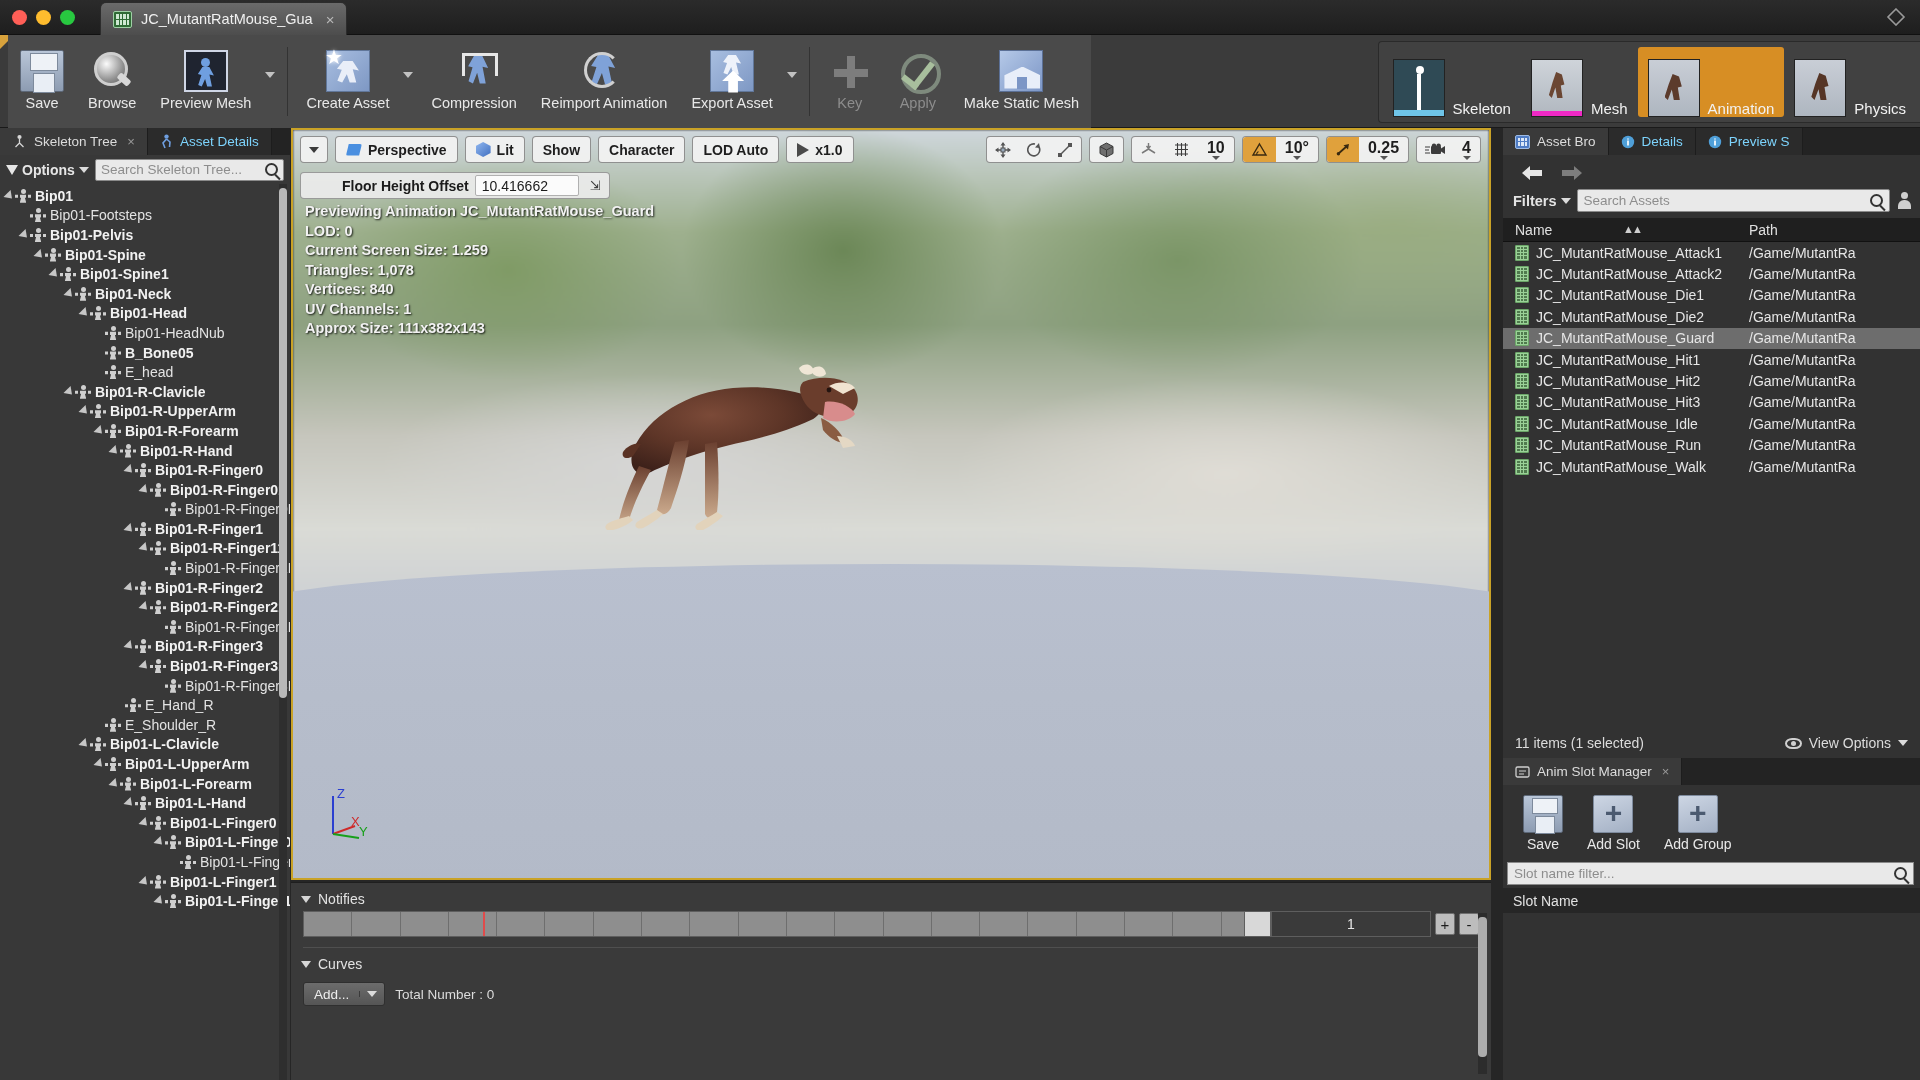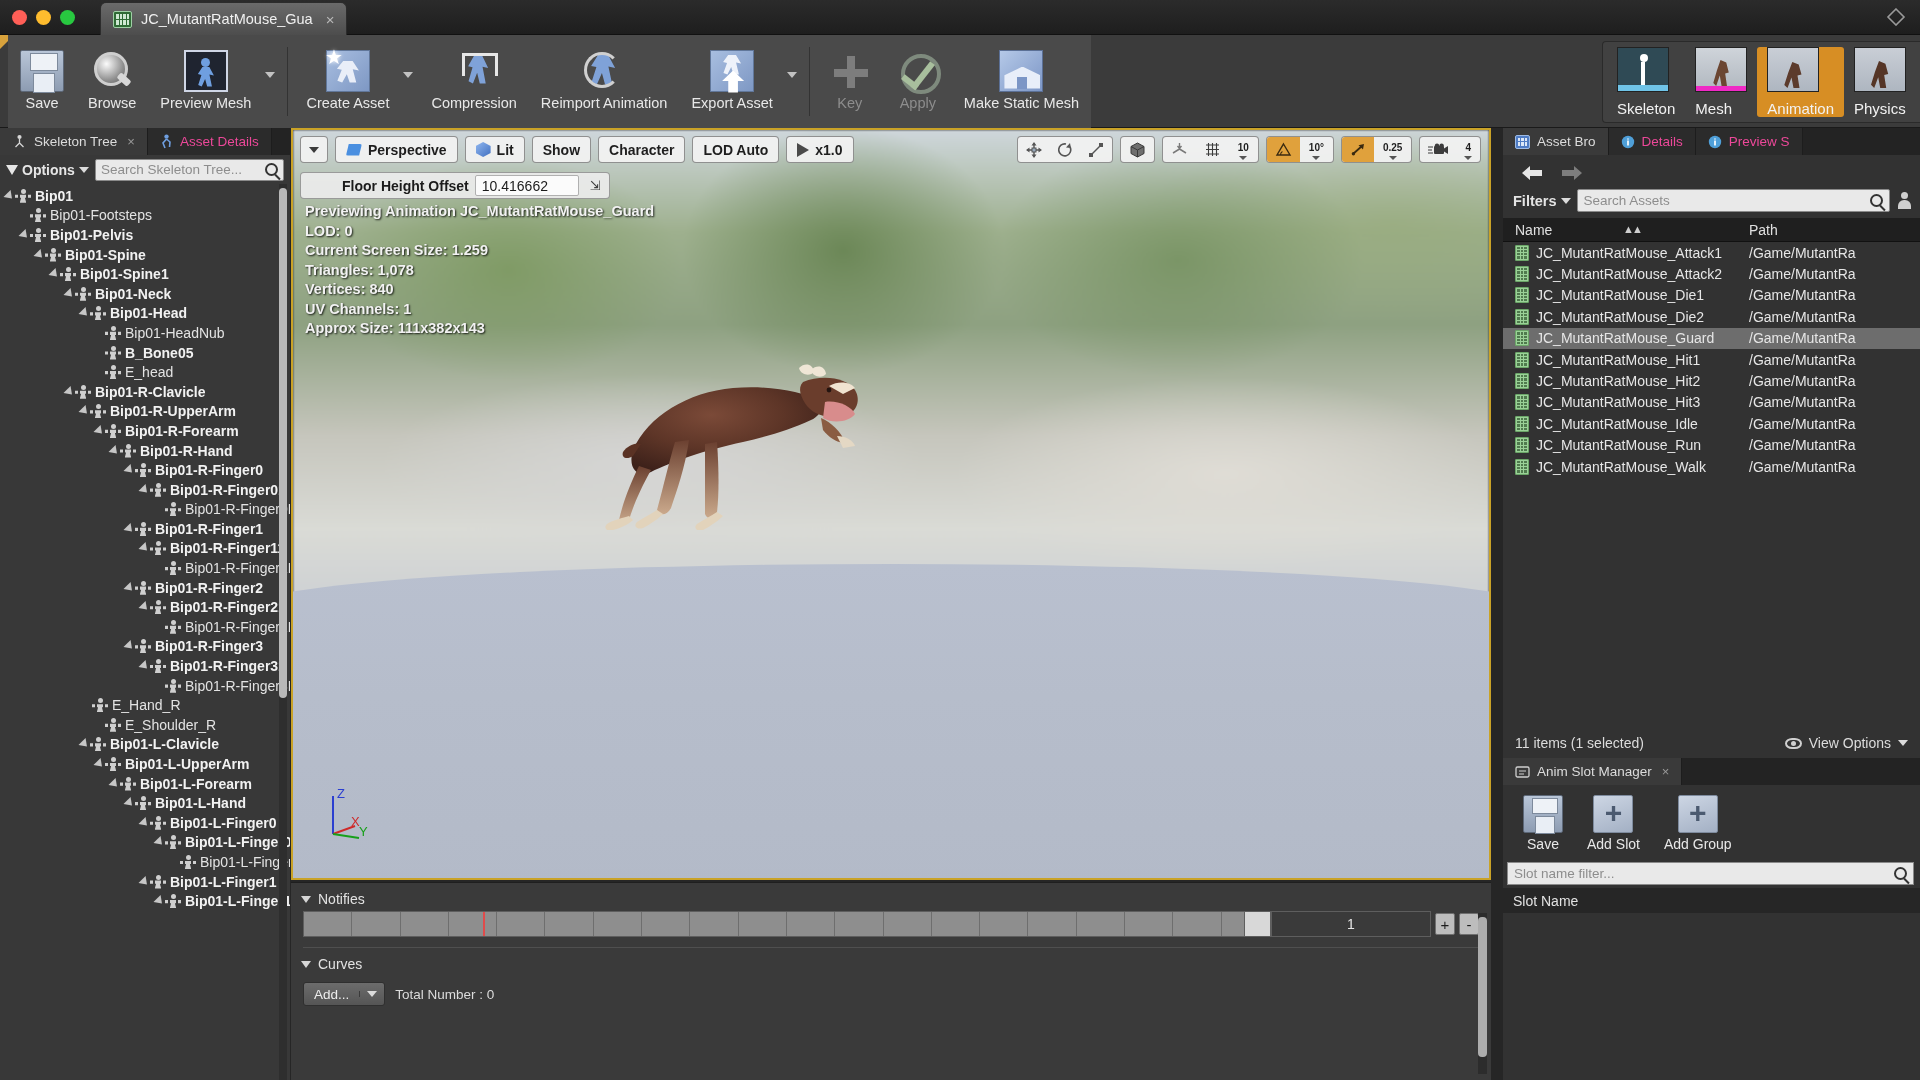--- a/index.html
+++ b/index.html
@@ -99,22 +99,22 @@
   .ic-static::before{content:"";position:absolute;left:4px;top:16px;width:36px;height:22px;background:#e8eef9;clip-path:polygon(0 40%,50% 0,100% 40%,100% 100%,0 100%);}
   .ic-static::after{content:"";position:absolute;left:17px;top:26px;width:10px;height:12px;background:#7c96c6;}
 
   
   .modes {
     position: absolute; right: 0; top: 6px; height: 82px;
     background: #414141; border: 1px solid #2a2a2a; border-right: none;
     border-radius: 4px 0 0 4px; display: flex; align-items: center; padding: 0 4px;
   }
   .mode {
-    display: flex; align-items: flex-start; gap: 8px; height: 70px; padding: 0 10px;
-    border-radius: 3px; cursor: default; flex-direction: column;
+    display: flex; align-items: flex-end; gap: 8px; height: 70px; padding: 0 10px;
+    border-radius: 3px; cursor: default;
   }
   .mode.active { background: #d78e24; }
   .mode .thumb { width: 52px; height: 58px; border: 1px solid #222; position: relative; overflow: hidden; }
   .mode .mlabel { color: #f2f2f2; font-size: 15px; white-space: nowrap; }
   .th-skel { background: #2f4a55; }
   .th-skel::before{content:"";position:absolute;left:22px;top:6px;width:8px;height:8px;border-radius:50%;background:#fff;}
   .th-skel::after{content:"";position:absolute;left:4px;top:14px;right:4px;bottom:6px;
     background:
       linear-gradient(90deg,transparent 46%,#fff 46%,#fff 54%,transparent 54%),
       linear-gradient(0deg,transparent 0,transparent 100%);
@@ -128,21 +128,21 @@
   .th-phys { background: linear-gradient(180deg,#c9ced6,#aeb6c0); }
   .th-phys .fig{position:absolute;left:16px;top:13px;width:20px;height:27px;background:#553526;clip-path:polygon(40% 0,72% 10%,86% 48%,66% 52%,76% 100%,46% 100%,36% 60%,16% 100%,0 88%,20% 40%);}
 
   
   .panel-tabs { display: flex; height: 27px; background: #232323; }
   .ptab {
     display: flex; align-items: center; gap: 7px; padding: 0 12px; height: 27px;
     background: #3a3a3a; color: #dcdcdc; font-size: 13.5px;
     border-right: 1px solid #1d1d1d;
   }
-  .ptab.inactive { background: #2b2b2b; color: #ec4899; }
+  .ptab.inactive { background: #2b2b2b; color: #7dd3fc; }
   .ptab .tx { color: #9a9a9a; font-size: 13px; margin-left: 3px; }
 
   
   .skel-panel {
     position: absolute; left: 0; top: 128px; width: 290px; height: 952px;
     background: #383838; display: flex; flex-direction: column;
   }
   .skel-toolbar {
     height: 29px; background: #383838; display: flex; align-items: center;
     padding: 0 6px; gap: 6px;
@@ -215,21 +215,21 @@
     border-radius: 4px; display: flex; align-items: center; gap: 6px; padding: 0 10px;
     color: #1e1e1e; font-size: 14px; font-weight: bold; white-space: nowrap;
   }
   .vbtn.icononly { padding: 0 8px; }
   .vb-caret { width:0;height:0;border-left:5px solid transparent;border-right:5px solid transparent;border-top:6px solid #3a3a3a; }
   .persp-ic { width:16px;height:12px;background:#4a8fe0;clip-path:polygon(18% 0,100% 0,82% 100%,0 100%); border-radius:2px;}
   .lit-ic { width:15px;height:15px;background:linear-gradient(135deg,#8fb6ef,#3f6fc0); clip-path: polygon(50% 0,100% 26%,100% 74%,50% 100%,0 74%,0 26%);}
   .play-ic { width:0;height:0;border-top:7px solid transparent;border-bottom:7px solid transparent;border-left:12px solid #4a4a4a;}
   .vp-toolbar-right { position: absolute; right: 8px; top: 6px; display: flex; gap: 7px; align-items: center; }
   .vgrp { display: flex; height: 27px; border: 1px solid rgba(120,120,120,.8); border-radius: 4px; overflow: hidden; background: rgba(242,242,242,.93); }
-  .vgrp .seg { display:flex; align-items:center; justify-content:center; padding: 0 8px; color:#1e1e1e; font-size:10px; font-weight:bold; position:relative;}
+  .vgrp .seg { display:flex; align-items:center; justify-content:center; padding: 0 8px; color:#1e1e1e; font-size:16px; font-weight:bold; position:relative;}
   .vgrp .seg.on { background: #e0a13c; }
   .vgrp .seg .mini-caret { position:absolute; bottom:2px; left:50%; transform:translateX(-50%); width:0;height:0;border-left:4px solid transparent;border-right:4px solid transparent;border-top:4px solid #555;}
   .vgrp .seg.val { padding: 0 9px 4px; }
   .fho {
     position: absolute; left: 7px; top: 42px; height: 27px;
     background: rgba(236,236,236,.92); border: 1px solid rgba(120,120,120,.7); border-radius: 4px;
     display: flex; align-items: center; padding: 0 3px 0 9px; gap: 6px;
   }
   .fho .lbl { font-size: 14px; font-weight: bold; color: #1b1b1b; margin-left: 32px; }
   .fho .fld {
@@ -611,21 +611,21 @@
           <div class="trow bold" style="padding-left: 141px;">
             <span class="tarrow"></span>
             <span class="bonei"></span>
             <span>Bip01-R-Finger31</span>
           </div>
           <div class="trow" style="padding-left: 156px;">
             <span class="tarrow hidden"></span>
             <span class="bonei"></span>
             <span>Bip01-R-Finger3Nu</span>
           </div>
-          <div class="trow" style="padding-left: 83px;">
+          <div class="trow" style="padding-left: 116px;">
             <span class="tarrow hidden"></span>
             <span class="bonei"></span>
             <span>E_Hand_R</span>
           </div>
           <div class="trow" style="padding-left: 96px;">
             <span class="tarrow hidden"></span>
             <span class="bonei"></span>
             <span>E_Shoulder_R</span>
           </div>
           <div class="trow bold" style="padding-left: 81px;">

